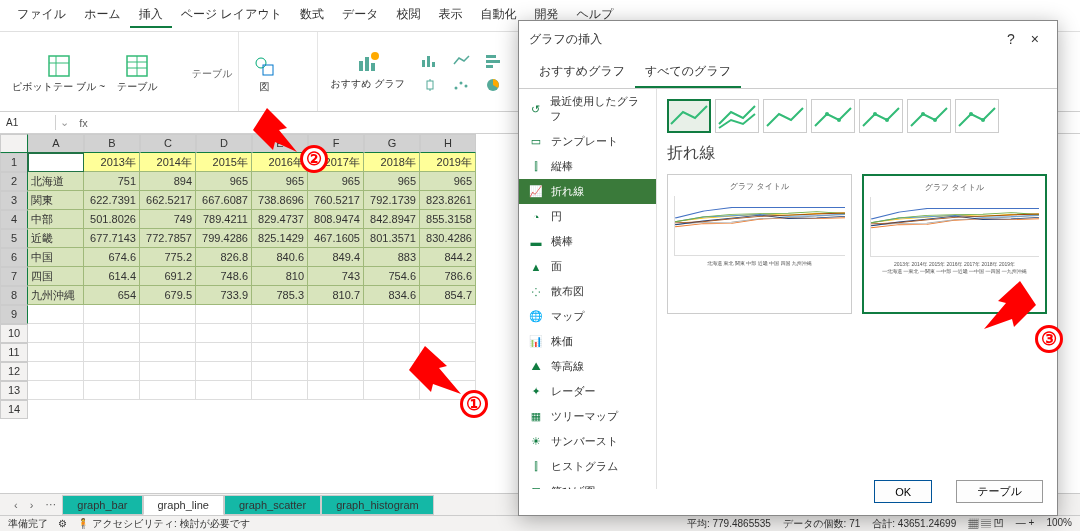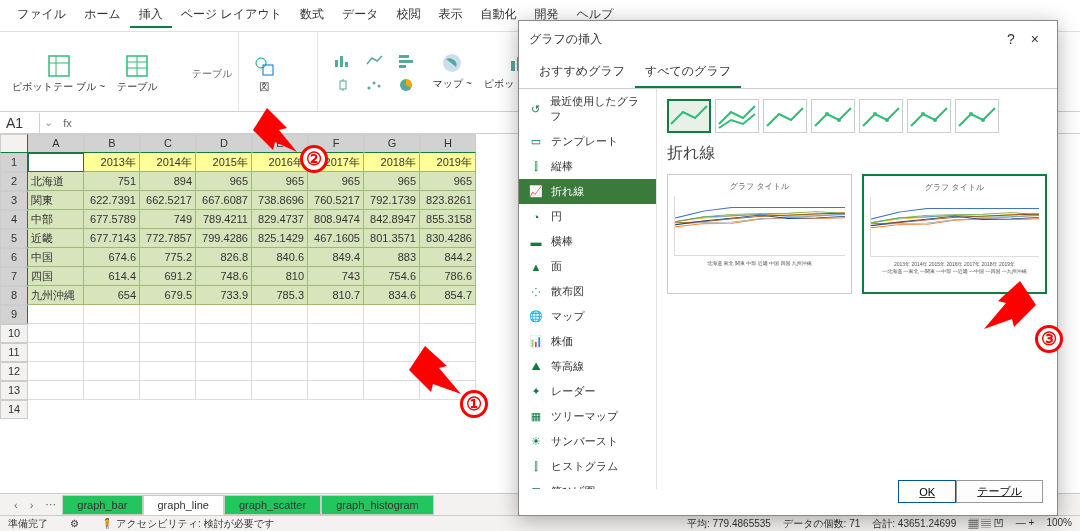--- a/index.html
+++ b/index.html
@@ -16,21 +16,21 @@
 .rrow { display: flex; gap: 0; align-items: flex-start; }
 .rbtn { display: flex; flex-direction: column; align-items: center; padding: 2px 6px; cursor: pointer; }
 .rbtn .ic { width: 26px; height: 26px; display: flex; align-items: center; justify-content: center; }
 .rbtn .lbl { font-size: 10px; text-align: center; margin-top: 2px; line-height: 1.2; }
 .rgroup-lbl { font-size: 10px; color: #666; margin-top: 2px; }
 .smallgrid { display: grid; grid-template-columns: repeat(3, 30px); grid-template-rows: repeat(2, 22px); gap: 2px; }
 .smallbtn { display: flex; align-items: center; justify-content: center; cursor: pointer; }
 
 
 .fbar { display: flex; align-items: center; height: 22px; border-bottom: 1px solid #d0d0d0; background: #fff; }
-.nbox { width: 40px; padding: 2px 6px; border-right: 1px solid #d0d0d0; font-size: 14px; }
+.nbox { width: 56px; padding: 2px 6px; border-right: 1px solid #d0d0d0; font-size: 10px; }
 .fx { padding: 0 6px; color: #666; }
 
 
 .sheetwrap { position: relative; display: flex; }
 .rowhdrs { display: flex; flex-direction: column; }
 .corner { width: 28px; height: 19px; background: #f3f2f1; border: 1px solid #ccc; border-right: 1px solid #107c41; border-bottom: 1px solid #107c41; }
 .rh { width: 28px; height: 19px; background: #f3f2f1; border: 1px solid #ccc; text-align: center; font-size: 11px; line-height: 17px; }
 .rh.sel { background: #d2d2d2; border-right: 1px solid #107c41; }
 .colhdrs { display: flex; }
 .ch { width: 56px; height: 19px; background: #f3f2f1; border: 1px solid #ccc; text-align: center; font-size: 11px; line-height: 17px; }
@@ -40,25 +40,25 @@
 .cell { width: 56px; height: 19px; border-right: 1px solid #ddd; border-bottom: 1px solid #ddd; padding: 0 3px; font-size: 11px; line-height: 18px; text-align: right; overflow: hidden; white-space: nowrap; }
 .cell.tl { text-align: left; }
 .cell.hdr { background: #ffff99; }
 .cell.sel { background: #d8e4bc; border-color: #9fb97a; }
 .cell.hdr.sel { background: #ffff99; }
 .cell.first { background: #fff; outline: 2px solid #217346; outline-offset: -1px; }
 
 
 .tabs { position: absolute; bottom: 16px; left: 0; right: 0; height: 22px; background: #f3f2f1; border-top: 1px solid #ccc; display: flex; align-items: center; padding-left: 8px; gap: 0; }
 .tabs .nav { padding: 0 6px; color: #666; cursor: pointer; }
-.tab { padding: 3px 14px; font-size: 11px; background: #22c55e; border: 1px solid #ccc; cursor: pointer; }
+.tab { padding: 3px 14px; font-size: 11px; background: #14b8a6; border: 1px solid #ccc; cursor: pointer; }
 .tab.active { background: #fff; border-bottom-color: #fff; }
 
 
-.status { position: absolute; bottom: 0; left: 0; right: 0; height: 16px; background: #f3f2f1; border-top: 1px solid #ccc; display: flex; align-items: center; padding: 0 8px; font-size: 10px; gap: 22px; }
+.status { position: absolute; bottom: 0; left: 0; right: 0; height: 16px; background: #f3f2f1; border-top: 1px solid #ccc; display: flex; align-items: center; padding: 0 8px; font-size: 10px; gap: 10px; }
 .status .right { margin-left: auto; display: flex; gap: 12px; text-align: right; }
 
 
 .dialog { position: absolute; top: 20px; left: 518px; width: 540px; height: 496px; background: #fff; border: 1px solid #888; box-shadow: 0 4px 20px rgba(0,0,0,0.3); font-size: 12px; }
 .dlg-title { padding: 8px 10px; font-size: 12px; display: flex; align-items: center; }
 .dlg-title .sp { flex: 1; }
 .dlg-closebtn { padding: 2px 8px; cursor: pointer; font-size: 14px; }
 .dlg-tabs { display: flex; padding: 0 10px; border-bottom: 1px solid #ccc; }
 .dlg-tab { padding: 6px 10px; cursor: pointer; }
 .dlg-tab.active { border-bottom: 2px solid #107c41; }
@@ -67,26 +67,26 @@
 .side-item { display: flex; align-items: center; gap: 8px; padding: 5px 10px; cursor: pointer; font-size: 11px; }
 .side-item.active { background: #3a7a3a; color: #fff; }
 .side-item .si-ic { width: 14px; height: 14px; display: flex; align-items: center; justify-content: center; color: #107c41; }
 .side-item.active .si-ic { color: #fff; }
 .dlg-main { flex: 1; padding: 10px; }
 .chart-types { display: flex; gap: 4px; margin-bottom: 10px; }
 .ct { width: 44px; height: 34px; border: 1px solid #ccc; display: flex; align-items: center; justify-content: center; cursor: pointer; }
 .ct.active { border: 2px solid #107c41; background: #e8f0e8; }
 .sec-title { font-size: 16px; color: #444; margin: 6px 0 10px; }
 .previews { display: flex; gap: 10px; }
-.pv { width: 185px; height: 120px; border: 1px solid #ccc; padding: 6px; position: relative; }
+.pv { width: 185px; height: 140px; border: 1px solid #ccc; padding: 6px; position: relative; }
 .pv.active { border: 2px solid #107c41; }
 .pv-title { font-size: 8px; text-align: center; color: #666; }
 .pv-chart { height: 60px; margin-top: 4px; position: relative; border-left: 1px solid #ddd; border-bottom: 1px solid #ddd; }
 .pv-legend { font-size: 5px; color: #555; text-align: center; margin-top: 4px; line-height: 1.4; }
-.dlg-btns { position: absolute; bottom: 12px; right: 14px; display: flex; gap: 0; text-decoration: underline; }
+.dlg-btns { position: absolute; bottom: 12px; right: 14px; display: flex; gap: 24px; }
 .dlg-btn { padding: 3px 20px; border: 1px solid #999; background: #fdfdfd; font-size: 11px; cursor: pointer; }
 .dlg-btn.primary { border: 1px solid #005499; }
 
 
 .arrow { position: absolute; z-index: 100; pointer-events: none; }
 .arrow svg { display: block; }
 .num-badge { position: absolute; width: 28px; height: 28px; border: 3px solid red; border-radius: 50%; color: red; font-weight: bold; font-size: 18px; display: flex; align-items: center; justify-content: center; background: #fff; z-index: 101; }
 
 svg { display: block; }
 </style>
@@ -144,20 +144,32 @@
               <rect x="11" y="11" width="10" height="10" fill="none" stroke="#07c"></rect>
             </svg>
           </div>
     <div class="lbl">図</div>
    </div>
   </div>
   <div class="rgroup-lbl"></div>
  </div>
  <div class="rgroup">
   <div class="rrow">
+   <div class="rbtn">
+    <div class="ic">
+            <svg width="24" height="24">
+              <rect x="3" y="10" width="4" height="10" fill="#5a9"></rect>
+              <rect x="9" y="6" width="4" height="14" fill="#5a9"></rect>
+              <rect x="15" y="12" width="4" height="8" fill="#5a9"></rect>
+              <circle cx="19" cy="5" r="4" fill="#fa0"></circle>
+            </svg>
+          </div>
+    <div class="lbl">おすすめ
+グラフ</div>
+   </div>
    <div style="display:flex;flex-direction:column;gap:2px;padding:2px 4px;">
      <div class="smallgrid">
        <div class="smallbtn">
               <svg width="18" height="14">
                 <rect x="1" y="6" width="3" height="7" fill="#5a9"></rect>
                 <rect x="6" y="2" width="3" height="11" fill="#5a9"></rect>
                 <rect x="11" y="8" width="3" height="5" fill="#5a9"></rect>
               </svg>
             </div>
        <div class="smallbtn">
@@ -298,21 +310,21 @@
           <div class="cell sel">622.7391</div>
           <div class="cell sel">662.5217</div>
           <div class="cell sel">667.6087</div>
           <div class="cell sel">738.8696</div>
           <div class="cell sel">760.5217</div>
           <div class="cell sel">792.1739</div>
           <div class="cell sel">823.8261</div>
         </div>
         <div class="row">
           <div class="cell sel tl">中部</div>
-          <div class="cell sel">677.5789</div>
+          <div class="cell sel">501.8026</div>
           <div class="cell sel">749</div>
           <div class="cell sel">789.4211</div>
           <div class="cell sel">829.4737</div>
           <div class="cell sel">808.9474</div>
           <div class="cell sel">842.8947</div>
           <div class="cell sel">855.3158</div>
         </div>
         <div class="row">
           <div class="cell sel tl">近畿</div>
           <div class="cell sel">677.7143</div>

